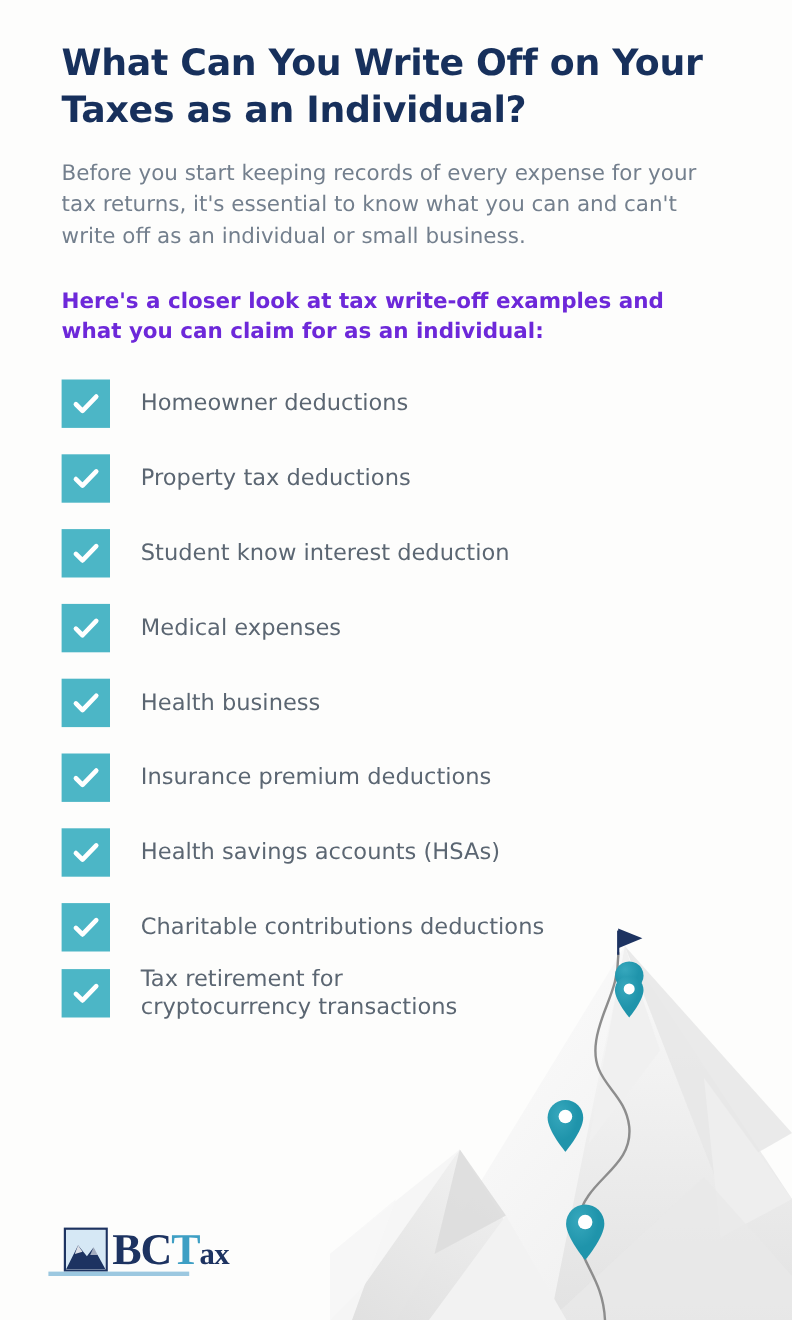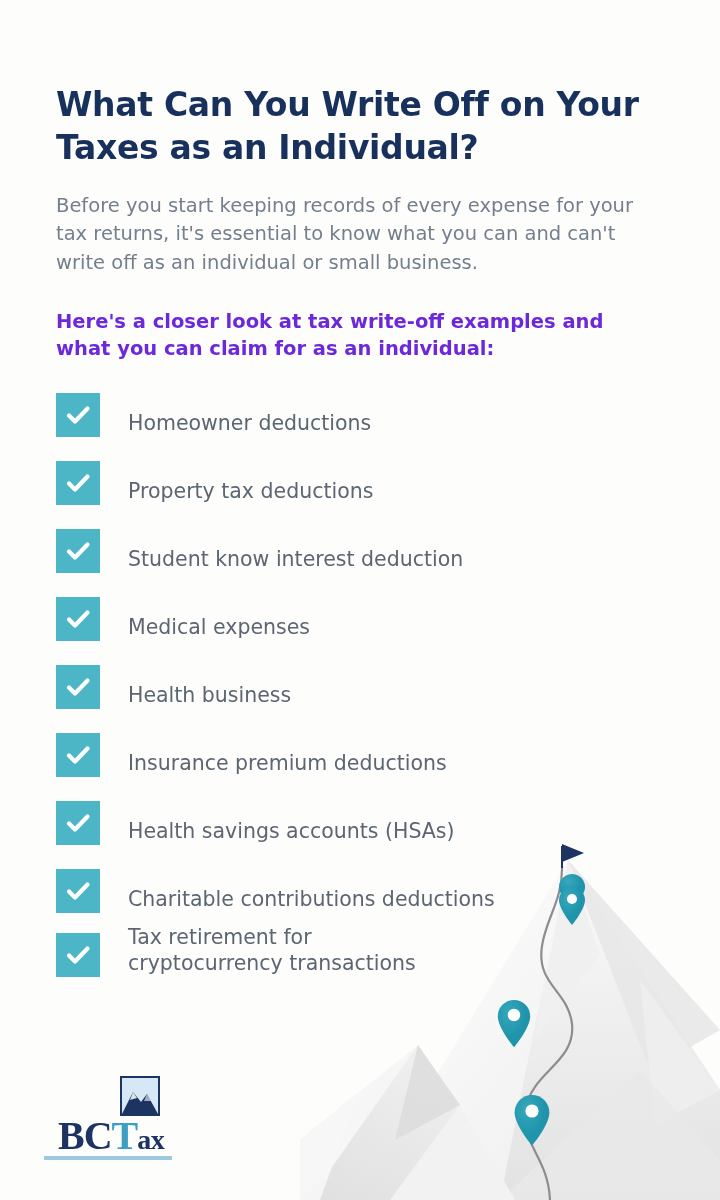--- a/index.html
+++ b/index.html
@@ -24,21 +24,21 @@
     width: 420px;
     height: 360px;
     pointer-events: none;
     z-index: 0;
   }
 
   
   .page {
     position: relative;
     z-index: 2;
-    padding: 84px 56px 0 56px;
+    padding: 36px 56px 0 56px;
     box-sizing: border-box;
     height: 100%;
   }
 
   .headline {
     color: #17305c;
     font-size: 33px;
     line-height: 1.30;
     font-weight: bold;
     letter-spacing: -0.3px;
@@ -65,21 +65,21 @@
   }
 
   
   .checklist {
     list-style: none;
     margin: 0;
     padding: 0;
   }
   .check-item {
     display: flex;
-    align-items: flex-end;
+    align-items: center;
     min-height: 44px;
     margin-bottom: 24px;
   }
   .check-item.two-line {
     margin-bottom: 12px;
   }
   .checkbox {
     flex: 0 0 auto;
     width: 44px;
     height: 44px;
@@ -101,21 +101,20 @@
   }
 
   
   .logo {
     position: absolute;
     left: 58px;
     bottom: 44px;
     display: flex;
     align-items: flex-end;
     z-index: 3;
-    flex-direction: column;
   }
   .logo-mark {
     width: 40px;
     height: 40px;
     border: 2px solid #1d3361;
     box-sizing: border-box;
     margin-right: 4px;
     overflow: hidden;
     position: relative;
     background: linear-gradient(#cfe3f2, #eaf3fa);

